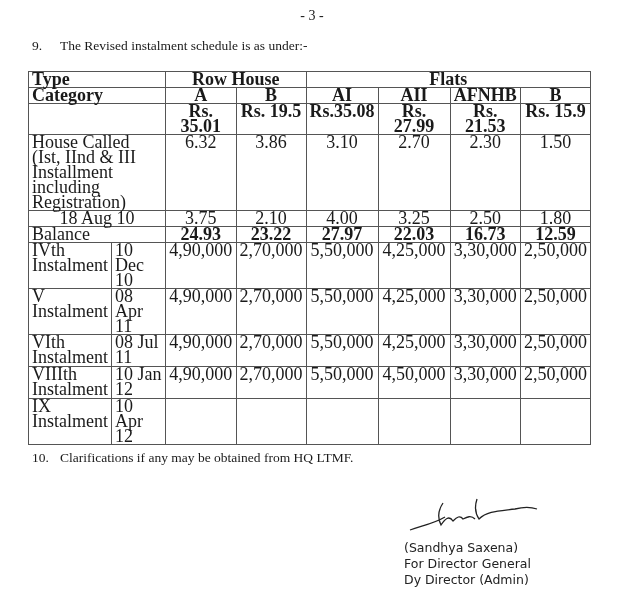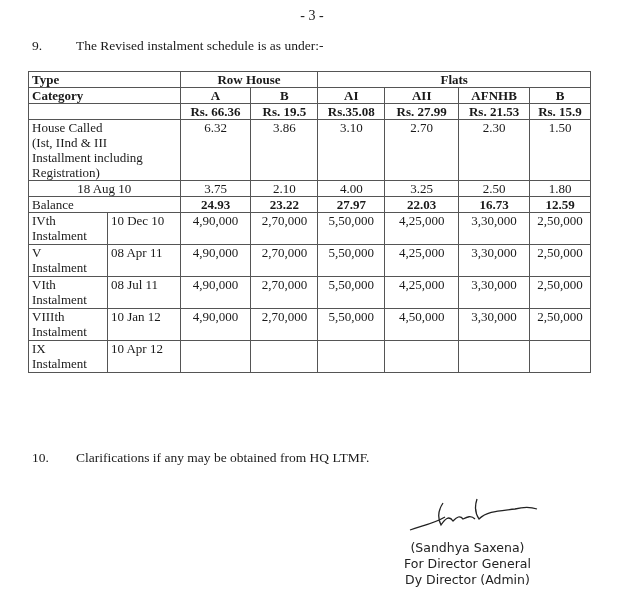--- a/index.html
+++ b/index.html
@@ -3,40 +3,40 @@
 <meta charset="utf-8">
 <style>
   html, body { margin: 0; padding: 0; }
   body {
     width: 624px; height: 600px; background: #ffffff; position: relative; overflow: hidden;
     font-family: "Liberation Serif", serif; color: #1a1a1a;
   }
   .page-num { position: absolute; top: 8px; left: 0; width: 624px; text-align: center; font-size: 14px; }
   .para { position: absolute; font-size: 13.5px; }
   .para .num { position: absolute; left: 0; }
-  .para .txt { position: absolute; left: 44px; white-space: nowrap; }
+  .para .txt { position: absolute; left: 28px; white-space: nowrap; }
   #p9 { top: 38px; left: 32px; }
   #p10 { top: 450px; left: 32px; }
 
   table.sched {
     position: absolute; top: 71px; left: 28px; width: 563px;
-    border-collapse: collapse; font-size: 13px; line-height: 15px;
+    border-collapse: collapse; font-size: 18px; line-height: 15px;
     border: 1.5px solid #555;
     padding-left: 12px;
   }
   table.sched td { border: 1px solid #555; padding: 0 3px; vertical-align: top; }
   .b { font-weight: bold; }
   .c { text-align: center; }
   .r { text-align: center; }
   .hdr td { height: 15px; }
   .inst td { height: 31px; }
   .note td { height: 18px; }
 
   .sig-img { position: absolute; left: 405px; top: 495px; width: 135px; height: 40px; }
-  .sig { position: absolute; left: 404px; top: 540px; font-family: "DejaVu Sans", sans-serif; font-size: 12.5px; line-height: 16px; color: #222; text-align: center; }
+  .sig { position: absolute; left: 404px; top: 540px; font-family: "DejaVu Sans", sans-serif; font-size: 12.5px; line-height: 16px; color: #222; }
 </style>
 </head>
 <body>
 
 <div class="page-num">- 3 -</div>
 
 <div class="para" id="p9">
   <span class="num">9.</span>
   <span class="txt">The Revised instalment schedule is as  under:-</span>
 </div>
@@ -62,21 +62,21 @@
     <td colspan="2" class="b">Category</td>
     <td class="b c">A</td>
     <td class="b c">B</td>
     <td class="b c">AI</td>
     <td class="b c">AII</td>
     <td class="b c">AFNHB</td>
     <td class="b c">B</td>
   </tr>
   <tr class="hdr">
     <td colspan="2"></td>
-    <td class="b c">Rs. 66.36</td>
+    <td class="b c">Rs. 35.01</td>
     <td class="b c">Rs. 19.5</td>
     <td class="b c">Rs.35.08</td>
     <td class="b c">Rs. 27.99</td>
     <td class="b c">Rs. 21.53</td>
     <td class="b c">Rs. 15.9</td>
   </tr>
   <tr>
     <td colspan="2">
       <div>House  Called</div>
       <div>(Ist, IInd  &amp; III</div>

